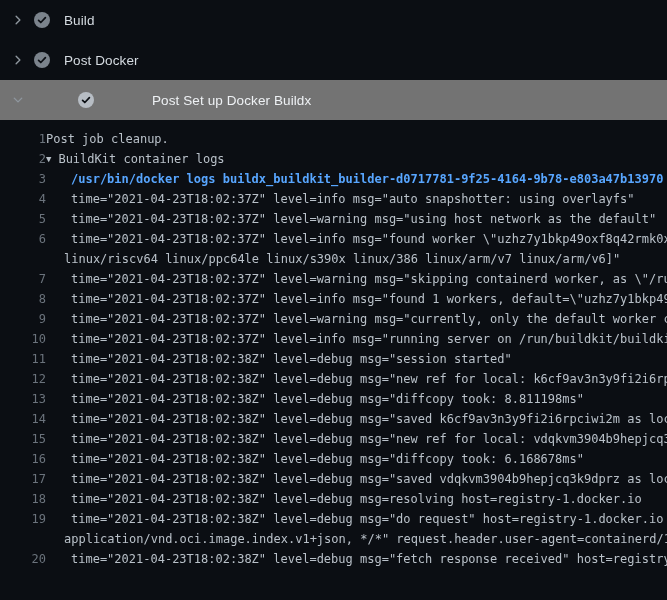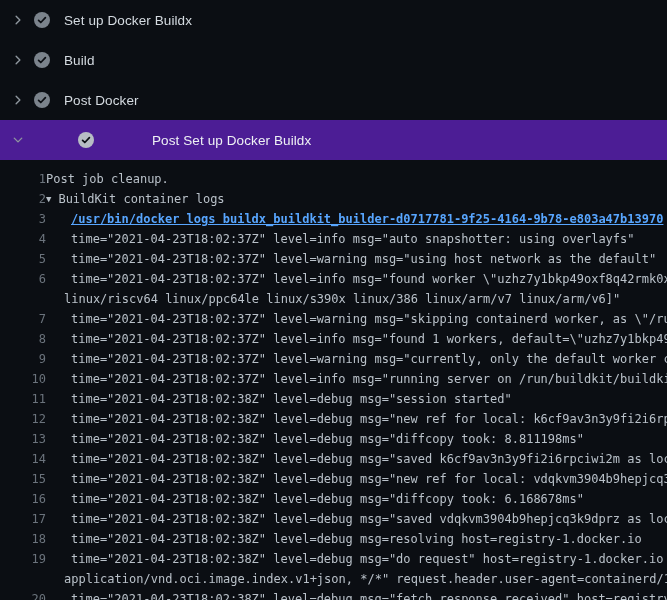--- a/index.html
+++ b/index.html
@@ -8,21 +8,21 @@
     background: #0b0e13;
     font-family: "Liberation Sans", sans-serif;
   }
   .app { width: 667px; height: 600px; overflow: hidden; }
 
   
   .step {
     height: 40px; display: flex; align-items: center;
     padding-left: 12px; cursor: pointer;
   }
-  .step.expanded { background: #4c1d95; gap: 44px; }
+  .step.expanded { background: #737373; gap: 44px; }
   .chev { width: 12px; height: 12px; color: #8f979f; margin-right: 10px; display: flex; align-items: center; flex: none; }
   .check { width: 16px; height: 16px; color: #7b838c; margin-right: 14px; display: flex; align-items: center; flex: none; }
   .step.expanded .check { color: #b7bdc4; }
   .title {
     color: #d5dbe1; font-size: 13.5px; font-weight: 500; letter-spacing: .1px;
   }
   .step.expanded .title { color: #eef1f4; }
 
   
   .log {
@@ -33,45 +33,31 @@
     white-space: pre;
   }
   .lrow { display: flex; height: 20px; overflow: hidden; }
   .num {
     width: 46px; flex: none; text-align: right;
     color: #6b737c; cursor: pointer;
   }
   .txt { flex: none; }
   .lrow.in .txt { margin-left: 25px; }
   .lrow.cont .txt { margin-left: 18px; }
-  .txt.command { color: #58a6ff; font-weight: bold; text-decoration: underline; }
+  .txt.command { color: #58a6ff; font-weight: bold; }
   .tri {
     display: inline-block; font-size: 9px; color: #b9c1c9;
     margin-right: 7px; transform: translateY(-1px); cursor: pointer;
   }
 </style>
 </head>
 <body>
 
 <div class="app">
   <div id="steps">
-      <div class="step">
-        <span class="chev">
-          <svg width="12" height="12" viewBox="0 0 16 16">
-            <path d="M5.5 3l5 5-5 5" fill="none" stroke="currentColor" stroke-width="1.8" stroke-linecap="round" stroke-linejoin="round"></path>
-          </svg>
-        </span>
-        <span class="check">
-          <svg width="16" height="16" viewBox="0 0 16 16">
-            <circle cx="8" cy="8" r="8" fill="currentColor"></circle>
-            <path d="M4.6 8.3l2.2 2.2 4.6-4.8" fill="none" stroke="#0b0e13" stroke-width="1.7" stroke-linecap="round" stroke-linejoin="round"></path>
-          </svg>
-        </span>
-        <span class="title">Set up Docker Buildx</span>
-      </div>
       <div class="step">
         <span class="chev">
           <svg width="12" height="12" viewBox="0 0 16 16">
             <path d="M5.5 3l5 5-5 5" fill="none" stroke="currentColor" stroke-width="1.8" stroke-linecap="round" stroke-linejoin="round"></path>
           </svg>
         </span>
         <span class="check">
           <svg width="16" height="16" viewBox="0 0 16 16">
             <circle cx="8" cy="8" r="8" fill="currentColor"></circle>
             <path d="M4.6 8.3l2.2 2.2 4.6-4.8" fill="none" stroke="#0b0e13" stroke-width="1.7" stroke-linecap="round" stroke-linejoin="round"></path>

